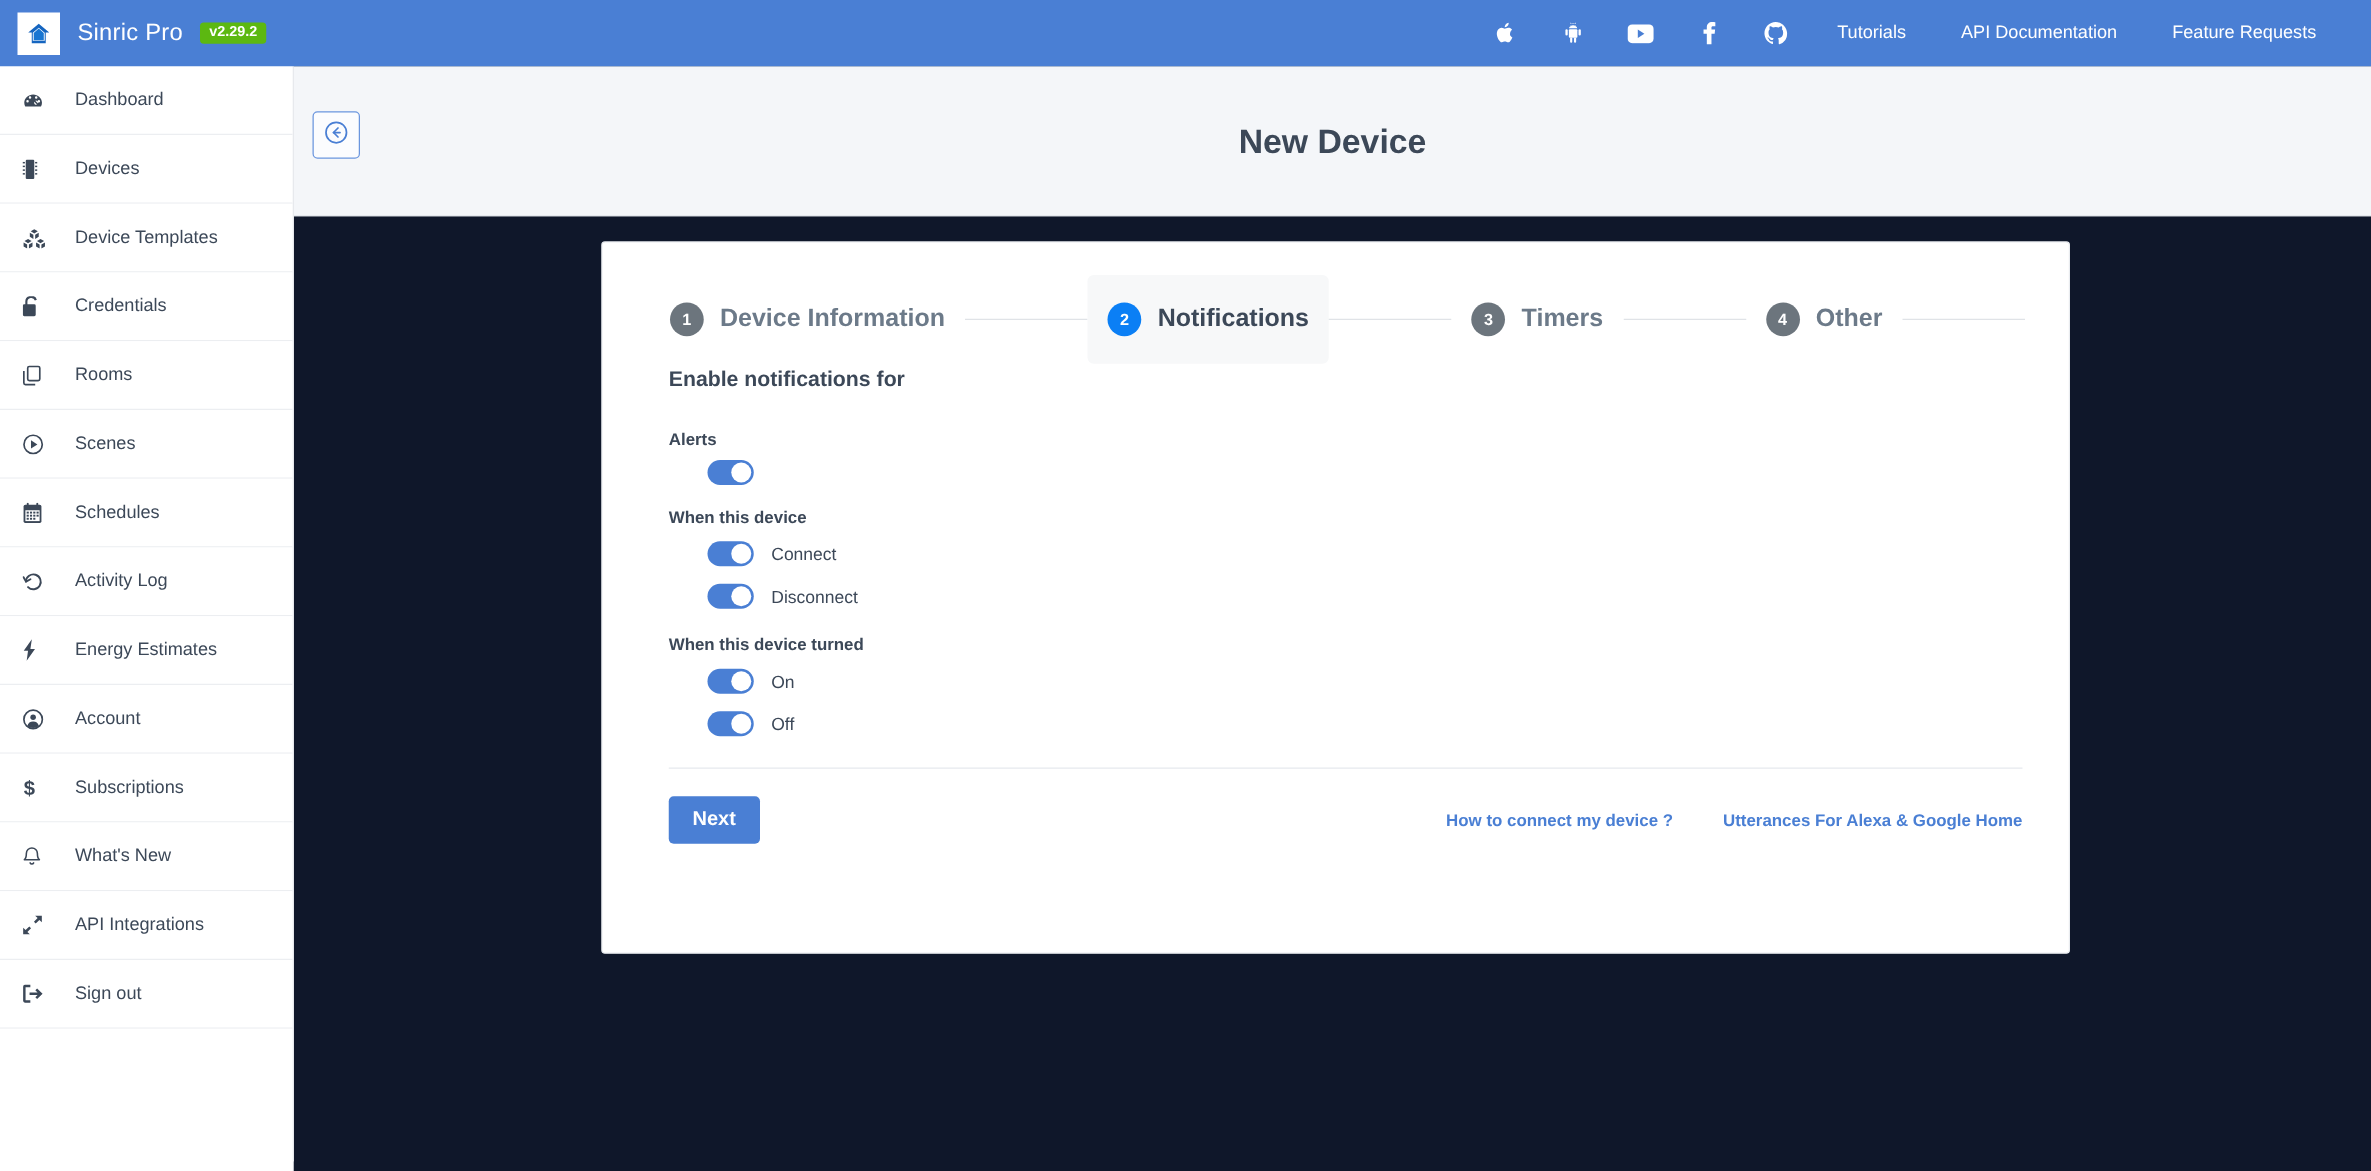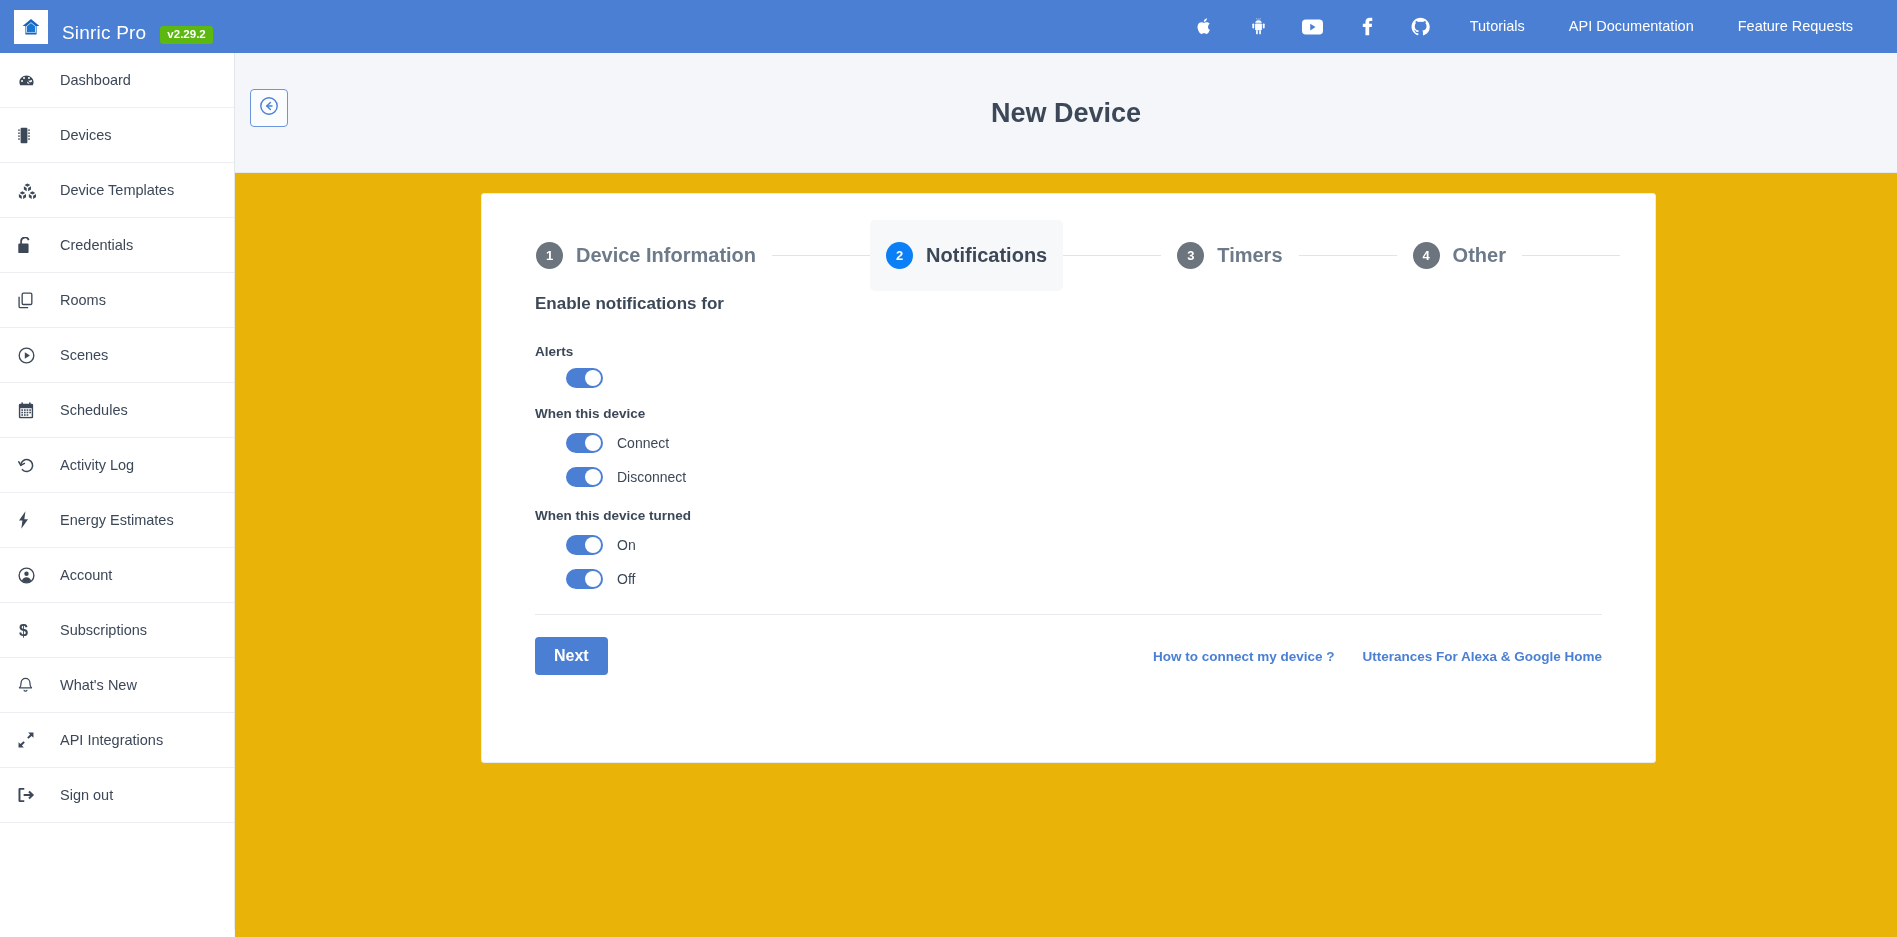--- a/index.html
+++ b/index.html
@@ -12,21 +12,21 @@
   body { position: relative; }
 
   
   .topbar {
     position: absolute; top: 0; left: 0;
     width: 1897px; height: 53px;
     background: #4a7fd4;
     display: flex; align-items: center;
     z-index: 20;
   }
-  .brand { display: flex; align-items: flex-end; padding-left: 14px; }
+  .brand { display: flex; align-items: center; padding-left: 14px; }
   .brand-logo {
     width: 34px; height: 34px; background: #ffffff;
     display: flex; align-items: center; justify-content: center;
     flex: 0 0 auto;
   }
   .brand-name {
     color: #ffffff; font-size: 19px; font-weight: 400;
     margin-left: 14px; letter-spacing: .2px; white-space: nowrap;
   }
   .brand-version {
@@ -71,21 +71,21 @@
   .side-label {
     font-size: 14.5px; color: #3c4858;
     margin-left: 12px; white-space: nowrap;
   }
   .side-spacer { height: 148px; border-bottom: 1px solid #eceef1; background:#fff; }
 
   
   .main {
     position: absolute; top: 53px; left: 235px;
     width: 1662px; height: 884px;
-    background: #eab308;
+    background: #0f172a;
   }
   .page-head {
     position: relative;
     height: 120px;
     border-bottom: 1px solid #e6e9ee;
     background: #f4f6f9;
   }
   .back-btn {
     position: absolute; left: 15px; top: 36px;
     width: 38px; height: 38px;
@@ -129,21 +129,21 @@
   }
   .step.active .step-num { background: #0b7ff5; }
   .step-label {
     margin-left: 13px; font-size: 20px; font-weight: 700; color: #6c7a89;
     white-space: nowrap;
   }
   .step.active .step-label { color: #3c4858; }
   .step-line { flex: 1 1 auto; height: 1px; background: #e0e3e7; min-width: 40px; }
 
   
-  .form-body { position: absolute; left: 53px; top: 100px; right: 53px; }
+  .form-body { position: absolute; left: 53px; top: 100px; right: 37px; }
   .section-title {
     font-size: 17px; font-weight: 700; color: #3c4858;
     margin-bottom: 30px;
   }
   .field-label {
     font-size: 13.5px; font-weight: 700; color: #3c4858;
     margin-bottom: 9px;
   }
   .toggle-row { display: flex; align-items: center; height: 26px; margin-bottom: 8px; }
   .toggle-row.indent { padding-left: 31px; text-align: center; }
@@ -171,21 +171,21 @@
     background: #4a7fd4; color: #ffffff;
     border: none; border-radius: 4px;
     font-size: 16px; font-weight: 700;
     padding: 10px 19px;
     cursor: pointer;
     font-family: "Liberation Sans", sans-serif;
   }
   .footer-links { margin-left: auto; display: flex; align-items: center; }
   .footer-link {
     color: #4a7fd4; font-size: 13.5px; font-weight: 700;
-    text-decoration: none; margin-left: 28px; white-space: nowrap;
+    text-decoration: none; margin-left: 40px; white-space: nowrap;
   }
 </style>
 </head>
 <body>
 
 <div class="topbar">
   <div class="brand">
     <div class="brand-logo">
       <svg width="22" height="22" viewBox="0 0 24 24" aria-hidden="true">
         <path d="M12 3.2 2.8 11h3.1v9.2h12.2V11h3.1L12 3.2zm0 3.6 5.2 4.4v7H6.8v-7L12 6.8z" fill="#1565c0"></path>

